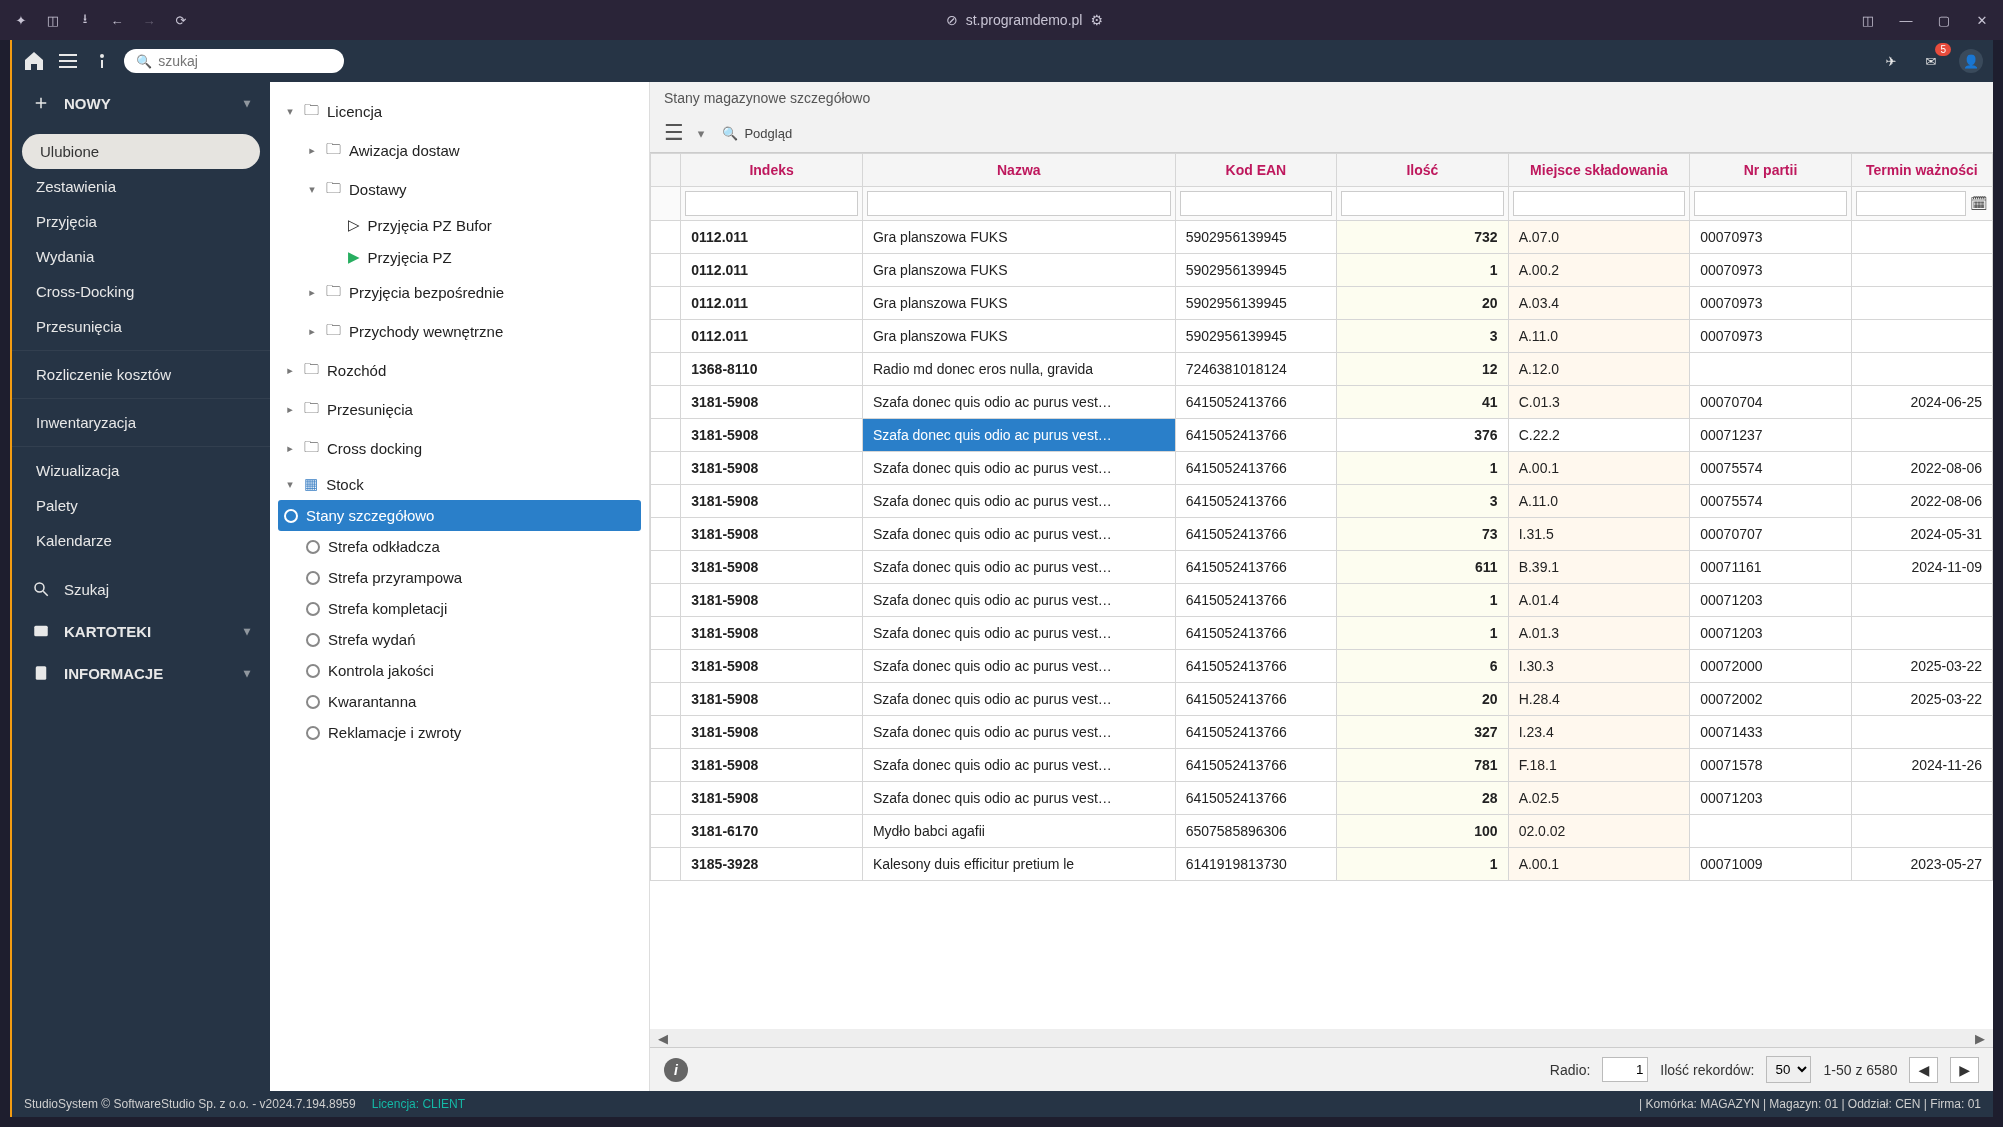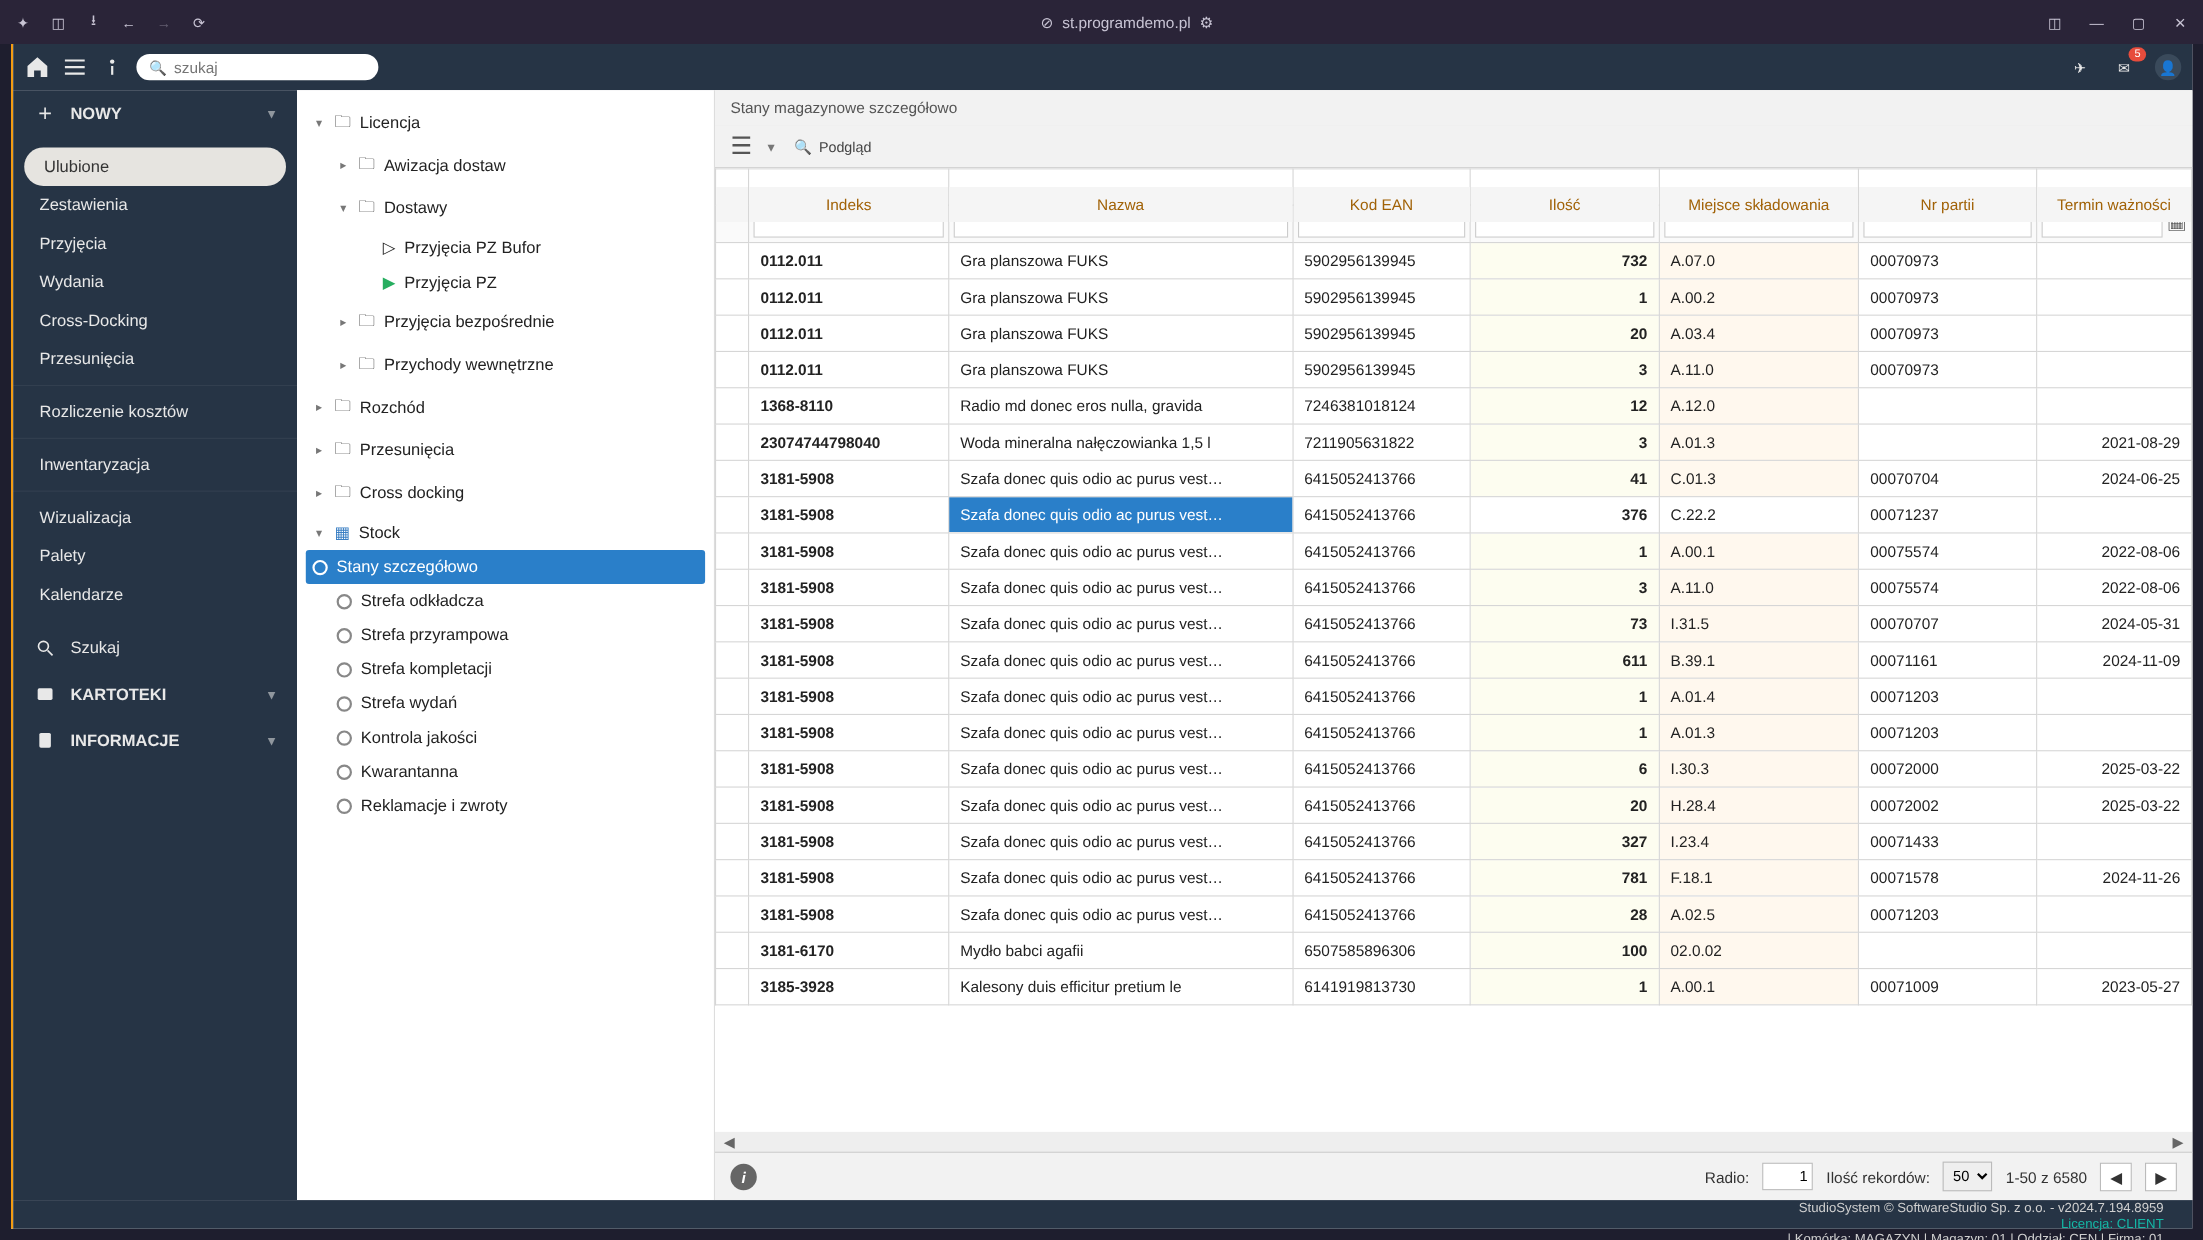--- a/index.html
+++ b/index.html
@@ -52,21 +52,21 @@
 
 .content { flex:1; display:flex; flex-direction:column; background:#e9e9e9; min-width:0; }
 .content-title { padding:8px 14px; font-size:14px; color:#555; background:#f2f2f2; }
 .toolbar { display:flex; align-items:center; gap:8px; padding:6px 8px; background:#f2f2f2; border-bottom:1px solid #ccc; }
 .toolbar .burger { font-size:22px; color:#555; cursor:pointer; padding:0 6px; }
 
 
 .tbl-wrap { flex:1; overflow:auto; background:#fff; position:relative; }
 table { border-collapse:collapse; width:100%; font-size:14px; }
 th, td { border:1px solid #d6d6d6; padding:8px 10px; text-align:left; white-space:nowrap; overflow:hidden; text-overflow:ellipsis; }
-th { background:#f5f5f5; font-weight:400; text-align:center; color:#a16207; position:sticky; top:16px; }
+th { background:#f5f5f5; font-weight:700; text-align:center; color:#be185d; position:sticky; top:0; }
 tr.filter-row td { background:#fafafa; padding:4px; }
 tr.filter-row input { width:100%; border:1px solid #ccc; padding:4px 6px; font-size:13px; }
 td.num { text-align:right; background:#fdfdf0; }
 td.loc { background:#fff8ee; }
 tr.selected-row td { background:#fff; }
 tr.selected-row td.sel-cell { background:#2a7fc9; color:#fff; }
 col.c-check { width:30px; }
 col.c-idx { width:180px; }
 col.c-name { width:310px; }
 col.c-ean { width:160px; }
@@ -76,21 +76,21 @@
 col.c-exp { width:140px; }
 
 
 .pager { display:flex; align-items:center; gap:12px; padding:8px 14px; background:#f2f2f2; border-top:1px solid #ccc; font-size:14px; color:#333; }
 .pager .info-ic { width:24px; height:24px; border-radius:50%; background:#666; color:#fff; display:flex; align-items:center; justify-content:center; font-style:italic; font-weight:bold; }
 .pager .spacer { flex:1; }
 .pager input[type=text] { width:46px; text-align:right; padding:4px; border:1px solid #bbb; }
 .pager select { padding:4px; border:1px solid #bbb; }
 .pager .nav-btn { border:1px solid #bbb; padding:4px 8px; background:#fff; cursor:pointer; }
 
-.statusbar { height:26px; background:#263445; color:#cfcfcf; display:flex; align-items:flex-end; padding:0 26px; font-size:12px;flex-direction:column; }
+.statusbar { height:26px; background:#263445; color:#cfcfcf; display:flex; align-items:center; padding:0 12px; font-size:12px; }
 .statusbar .lic { color:#14b8a6; margin-left:16px; }
 .statusbar .right { margin-left:auto; }
 
 
 .hscroll { height:18px; background:#eee; display:flex; align-items:center; padding:0 4px; }
 .hscroll .arrow { color:#666; padding:0 4px; cursor:pointer; }
 .hscroll .track { flex:1; height:10px; }
 </style>
 </head>
 <body>
@@ -374,30 +374,20 @@
                 <td><b>1368-8110</b></td>
                 <td class="">Radio md donec eros nulla, gravida</td>
                 <td>7246381018124</td>
                 <td class="num"><b>12</b></td>
                 <td class="loc">A.12.0</td>
                 <td></td>
                 <td style="text-align:right"></td>
               </tr>
               <tr>
                 <td></td>
-                <td><b>23074744798040</b></td>
-                <td class="">Woda mineralna nałęczowianka 1,5 l</td>
-                <td>7211905631822</td>
-                <td class="num"><b>3</b></td>
-                <td class="loc">A.01.3</td>
-                <td></td>
-                <td style="text-align:right">2021-08-29</td>
-              </tr>
-              <tr>
-                <td></td>
                 <td><b>3181-5908</b></td>
                 <td class="">Szafa donec quis odio ac purus vest…</td>
                 <td>6415052413766</td>
                 <td class="num"><b>41</b></td>
                 <td class="loc">C.01.3</td>
                 <td>00070704</td>
                 <td style="text-align:right">2024-06-25</td>
               </tr>
               <tr class="selected-row">
                 <td></td>

